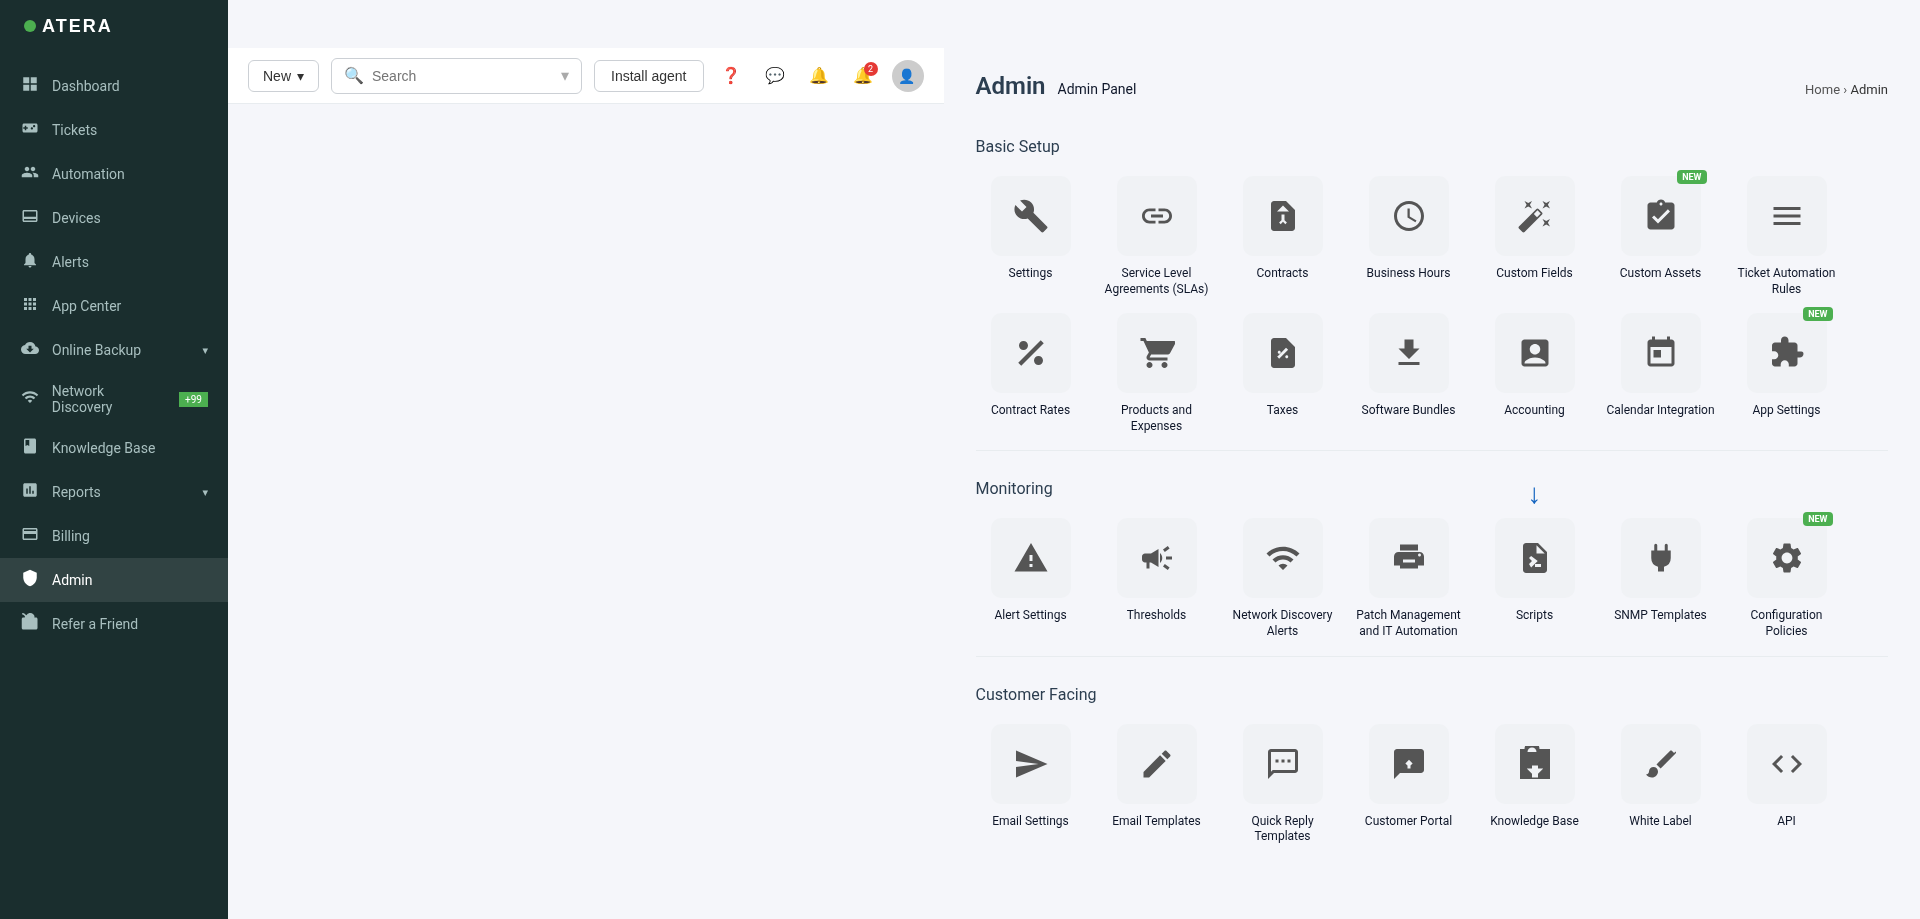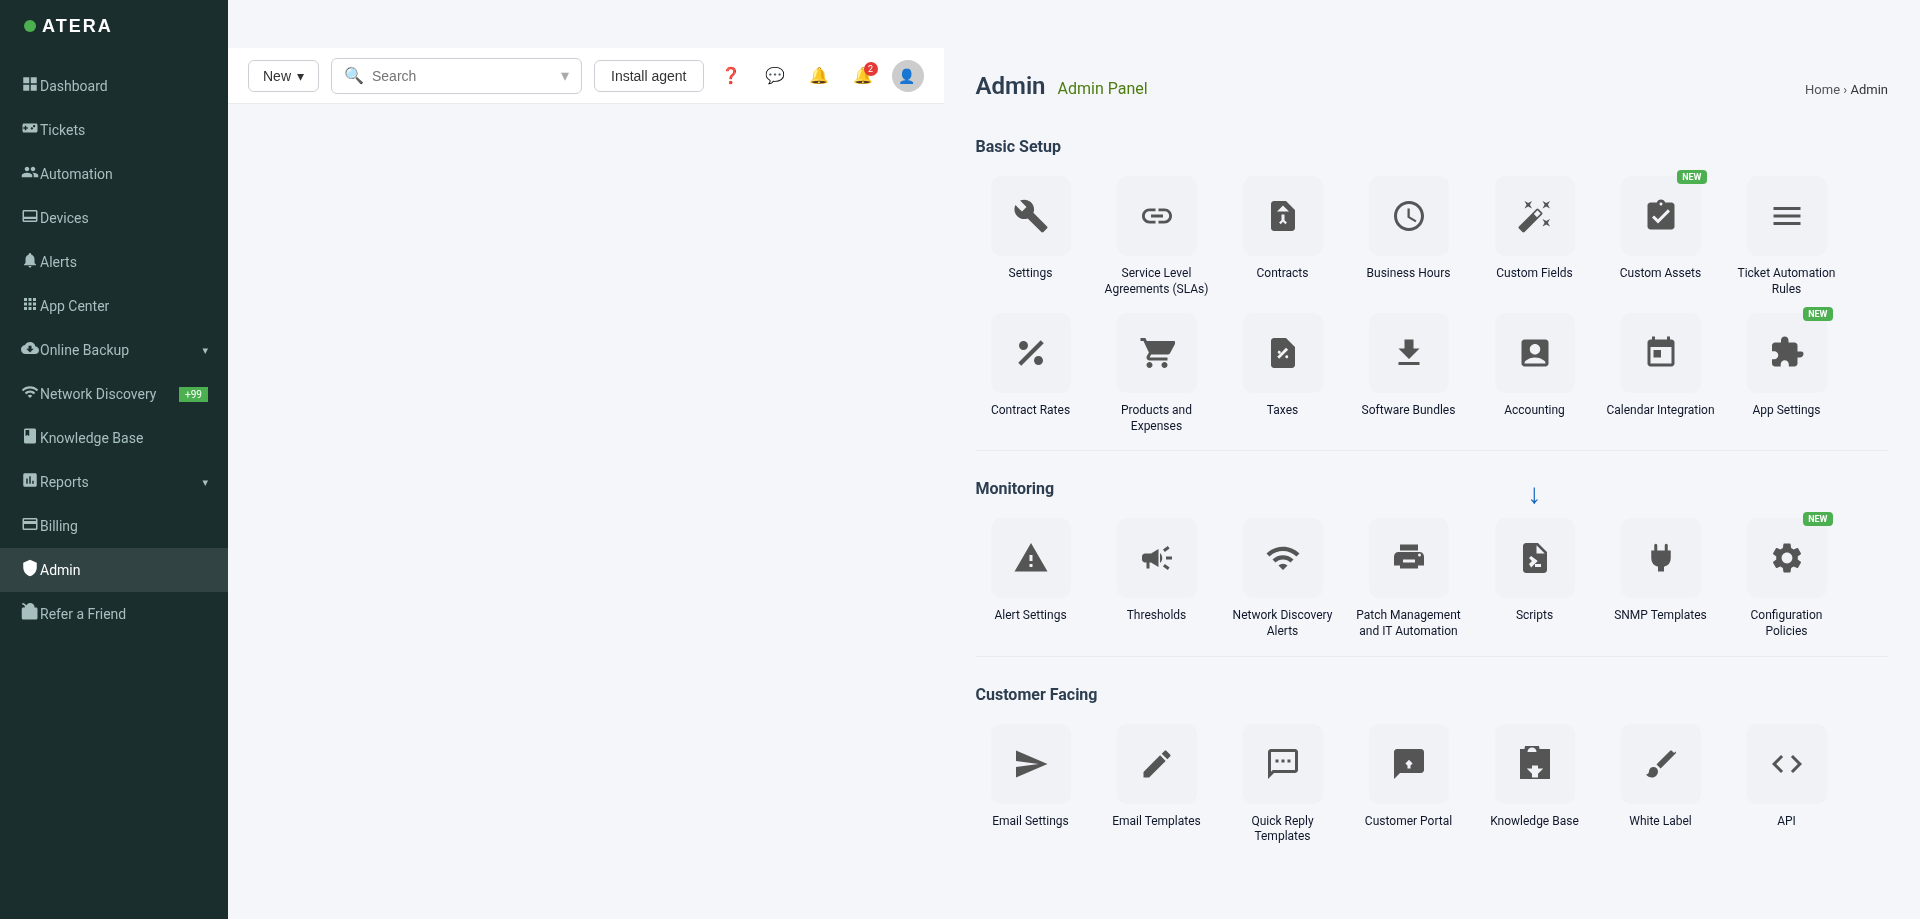--- a/index.html
+++ b/index.html
@@ -32,20 +32,21 @@
       flex: 1;
       padding: 8px 0;
     }
     .sidebar-item {
       display: flex;
       align-items: center;
       padding: 11px 20px;
       color: #a8bfbf;
       cursor: pointer;
       font-size: 14px;
+      gap: 12px;
       position: relative;
     }
     .sidebar-item.active { background: rgba(255,255,255,0.1); color: #fff; }
     .sidebar-item .icon { width: 20px; text-align: center; font-size: 16px; }
     .sidebar-item .badge {
       background: #4caf50;
       color: #fff;
       font-size: 10px;
       padding: 2px 6px;
       border-radius: 0;
@@ -172,36 +173,36 @@
       align-items: baseline;
       gap: 12px;
       margin-bottom: 4px;
     }
     .page-title {
       font-size: 24px;
       font-weight: 600;
       color: #2c3e50;
     }
     .page-subtitle {
-      font-size: 16px;
-      color: #4d7c0f;
+      font-size: 14px;
+      color: #0f172a;
     }
     .breadcrumb {
       text-align: right;
       font-size: 13px;
       color: #95a5a6;
       margin-bottom: 20px;
     }
     .breadcrumb span { color: #555; }
 
     
     .section { margin-bottom: 8px; }
     .section-title {
       font-size: 16px;
-      font-weight: 700;
+      font-weight: 400;
       color: #2c3e50;
       margin-bottom: 20px;
       padding-top: 20px;
     }
     .section-divider {
       border: none;
       border-top: 1px solid #e8ecef;
       margin: 8px 0 0 0;
     }
 

